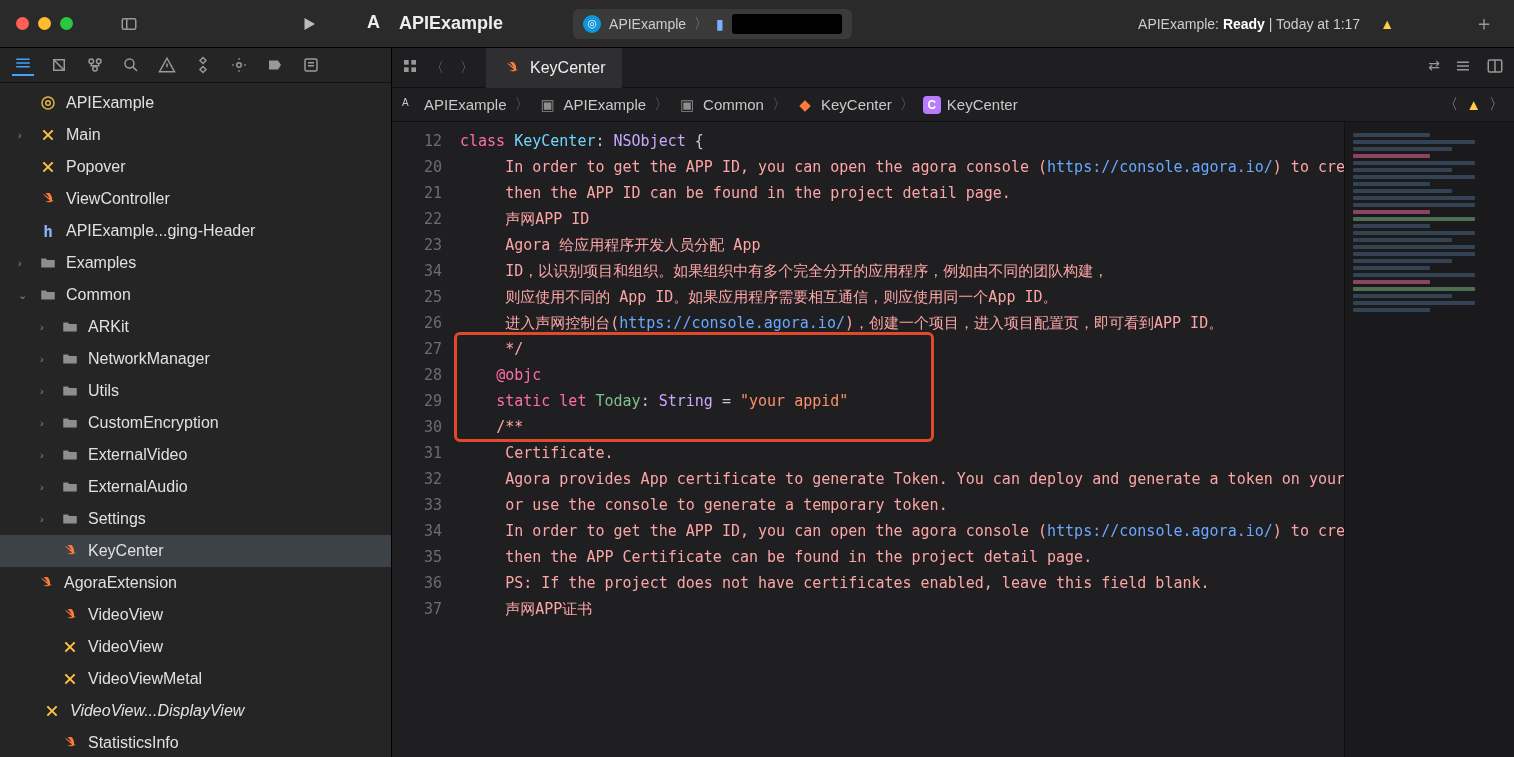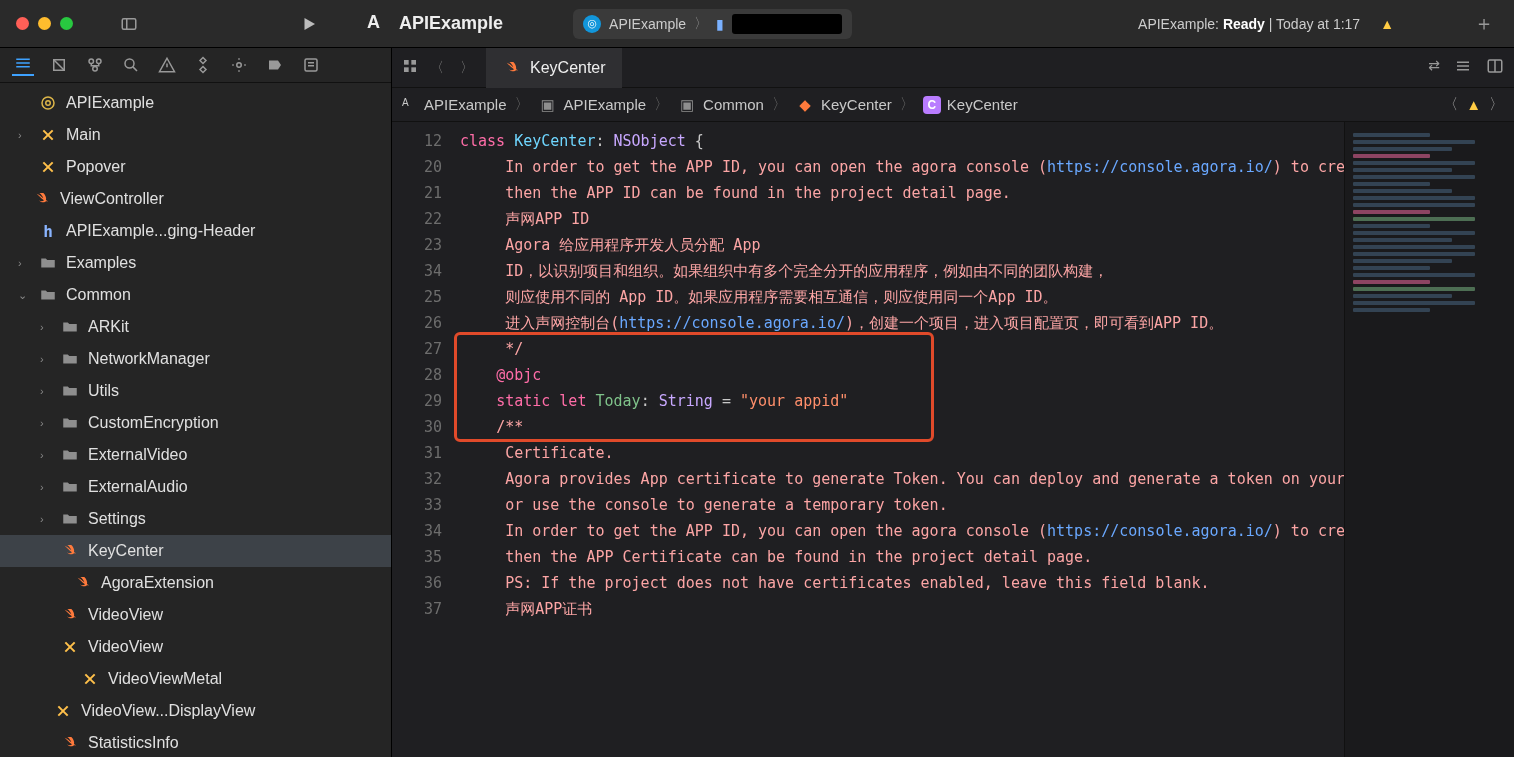--- a/index.html
+++ b/index.html
@@ -264,21 +264,21 @@
           <div class="tree-row" style="padding-left: 18px;">
             <span class="disclosure"></span>
             <span class="file-ico xib">
               <svg width="16" height="16" viewBox="0 0 24 24" stroke="#ffc04a" fill="none" stroke-width="3">
                 <line x1="5" y1="5" x2="19" y2="19"></line>
                 <line x1="19" y1="5" x2="5" y2="19"></line>
               </svg>
             </span>
             <span>Popover</span>
           </div>
-          <div class="tree-row" style="padding-left: 12px;">
+          <div class="tree-row" style="padding-left: 18px;">
             <span class="disclosure"></span>
             <span class="file-ico swift">
               <svg width="16" height="16" viewBox="0 0 24 24" fill="#ff7a3c">
                 <path d="M14 3c3 3 5 7 4 11 2 0 3 2 3 2s-2-1-4 0c-3 2-7 1-10-2 3 2 6 2 8 0C11 11 6 6 4 4c3 1 7 4 10 7-1-3-3-6-6-8h6z"></path>
               </svg>
             </span>
             <span>ViewController</span>
           </div>
           <div class="tree-row" style="padding-left: 18px;">
             <span class="disclosure"></span>
@@ -370,21 +370,21 @@
           </div>
           <div class="tree-row selected" style="padding-left: 40px;">
             <span class="disclosure"></span>
             <span class="file-ico swift">
               <svg width="16" height="16" viewBox="0 0 24 24" fill="#ff7a3c">
                 <path d="M14 3c3 3 5 7 4 11 2 0 3 2 3 2s-2-1-4 0c-3 2-7 1-10-2 3 2 6 2 8 0C11 11 6 6 4 4c3 1 7 4 10 7-1-3-3-6-6-8h6z"></path>
               </svg>
             </span>
             <span>KeyCenter</span>
           </div>
-          <div class="tree-row" style="padding-left: 53px;">
+          <div class="tree-row" style="padding-left: 16px;">
             <span class="disclosure"></span>
             <span class="file-ico swift">
               <svg width="16" height="16" viewBox="0 0 24 24" fill="#ff7a3c">
                 <path d="M14 3c3 3 5 7 4 11 2 0 3 2 3 2s-2-1-4 0c-3 2-7 1-10-2 3 2 6 2 8 0C11 11 6 6 4 4c3 1 7 4 10 7-1-3-3-6-6-8h6z"></path>
               </svg>
             </span>
             <span>AgoraExtension</span>
           </div>
           <div class="tree-row" style="padding-left: 40px;">
             <span class="disclosure"></span>
@@ -398,31 +398,31 @@
           <div class="tree-row" style="padding-left: 40px;">
             <span class="disclosure"></span>
             <span class="file-ico xib">
               <svg width="16" height="16" viewBox="0 0 24 24" stroke="#ffc04a" fill="none" stroke-width="3">
                 <line x1="5" y1="5" x2="19" y2="19"></line>
                 <line x1="19" y1="5" x2="5" y2="19"></line>
               </svg>
             </span>
             <span>VideoView</span>
           </div>
-          <div class="tree-row" style="padding-left: 60px;">
+          <div class="tree-row" style="padding-left: 40px;">
             <span class="disclosure"></span>
             <span class="file-ico xib">
               <svg width="16" height="16" viewBox="0 0 24 24" stroke="#ffc04a" fill="none" stroke-width="3">
                 <line x1="5" y1="5" x2="19" y2="19"></line>
                 <line x1="19" y1="5" x2="5" y2="19"></line>
               </svg>
             </span>
             <span>VideoViewMetal</span>
           </div>
-          <div class="tree-row" style="padding-left: 33px;">
+          <div class="tree-row" style="padding-left: 22px; font-style: italic;">
             <span class="disclosure"></span>
             <span class="file-ico xib">
               <svg width="16" height="16" viewBox="0 0 24 24" stroke="#ffc04a" fill="none" stroke-width="3">
                 <line x1="5" y1="5" x2="19" y2="19"></line>
                 <line x1="19" y1="5" x2="5" y2="19"></line>
               </svg>
             </span>
             <span>VideoView...DisplayView</span>
           </div>
           <div class="tree-row" style="padding-left: 40px;">

